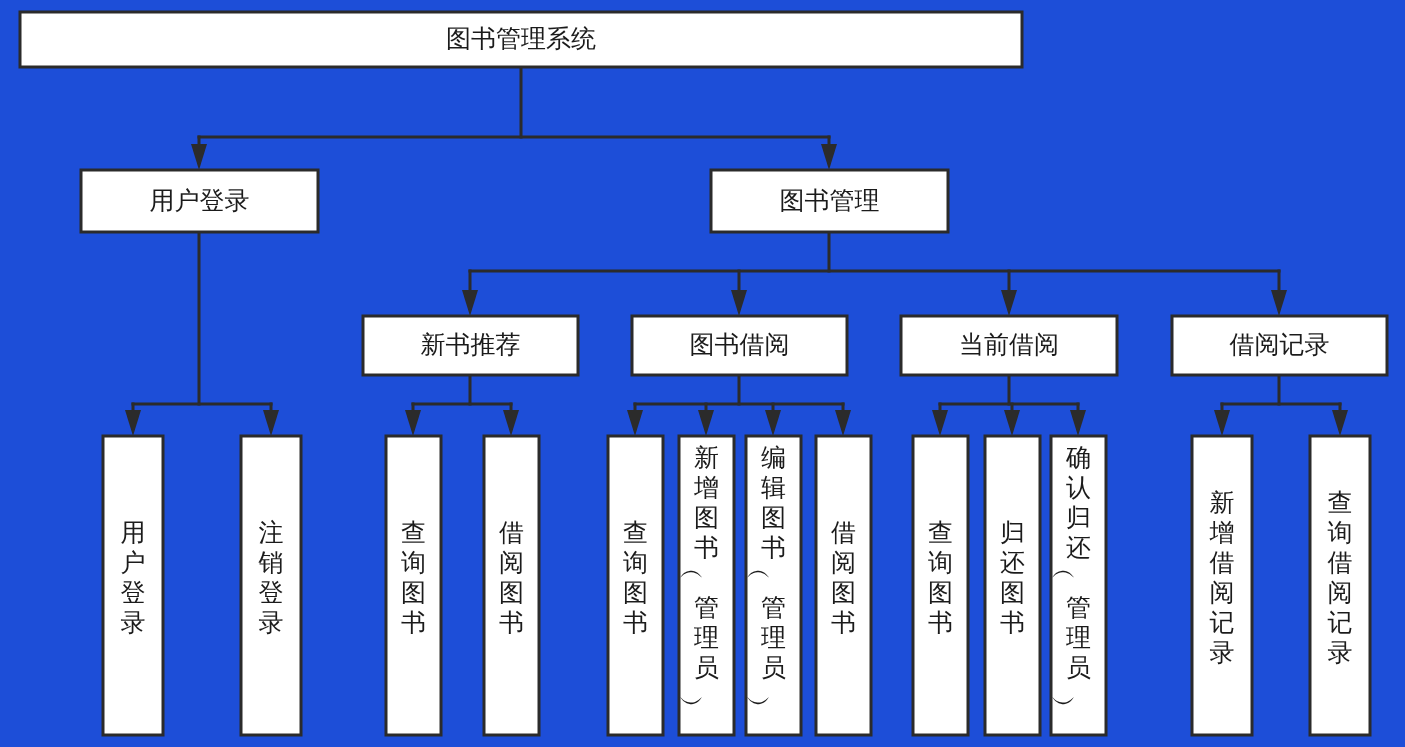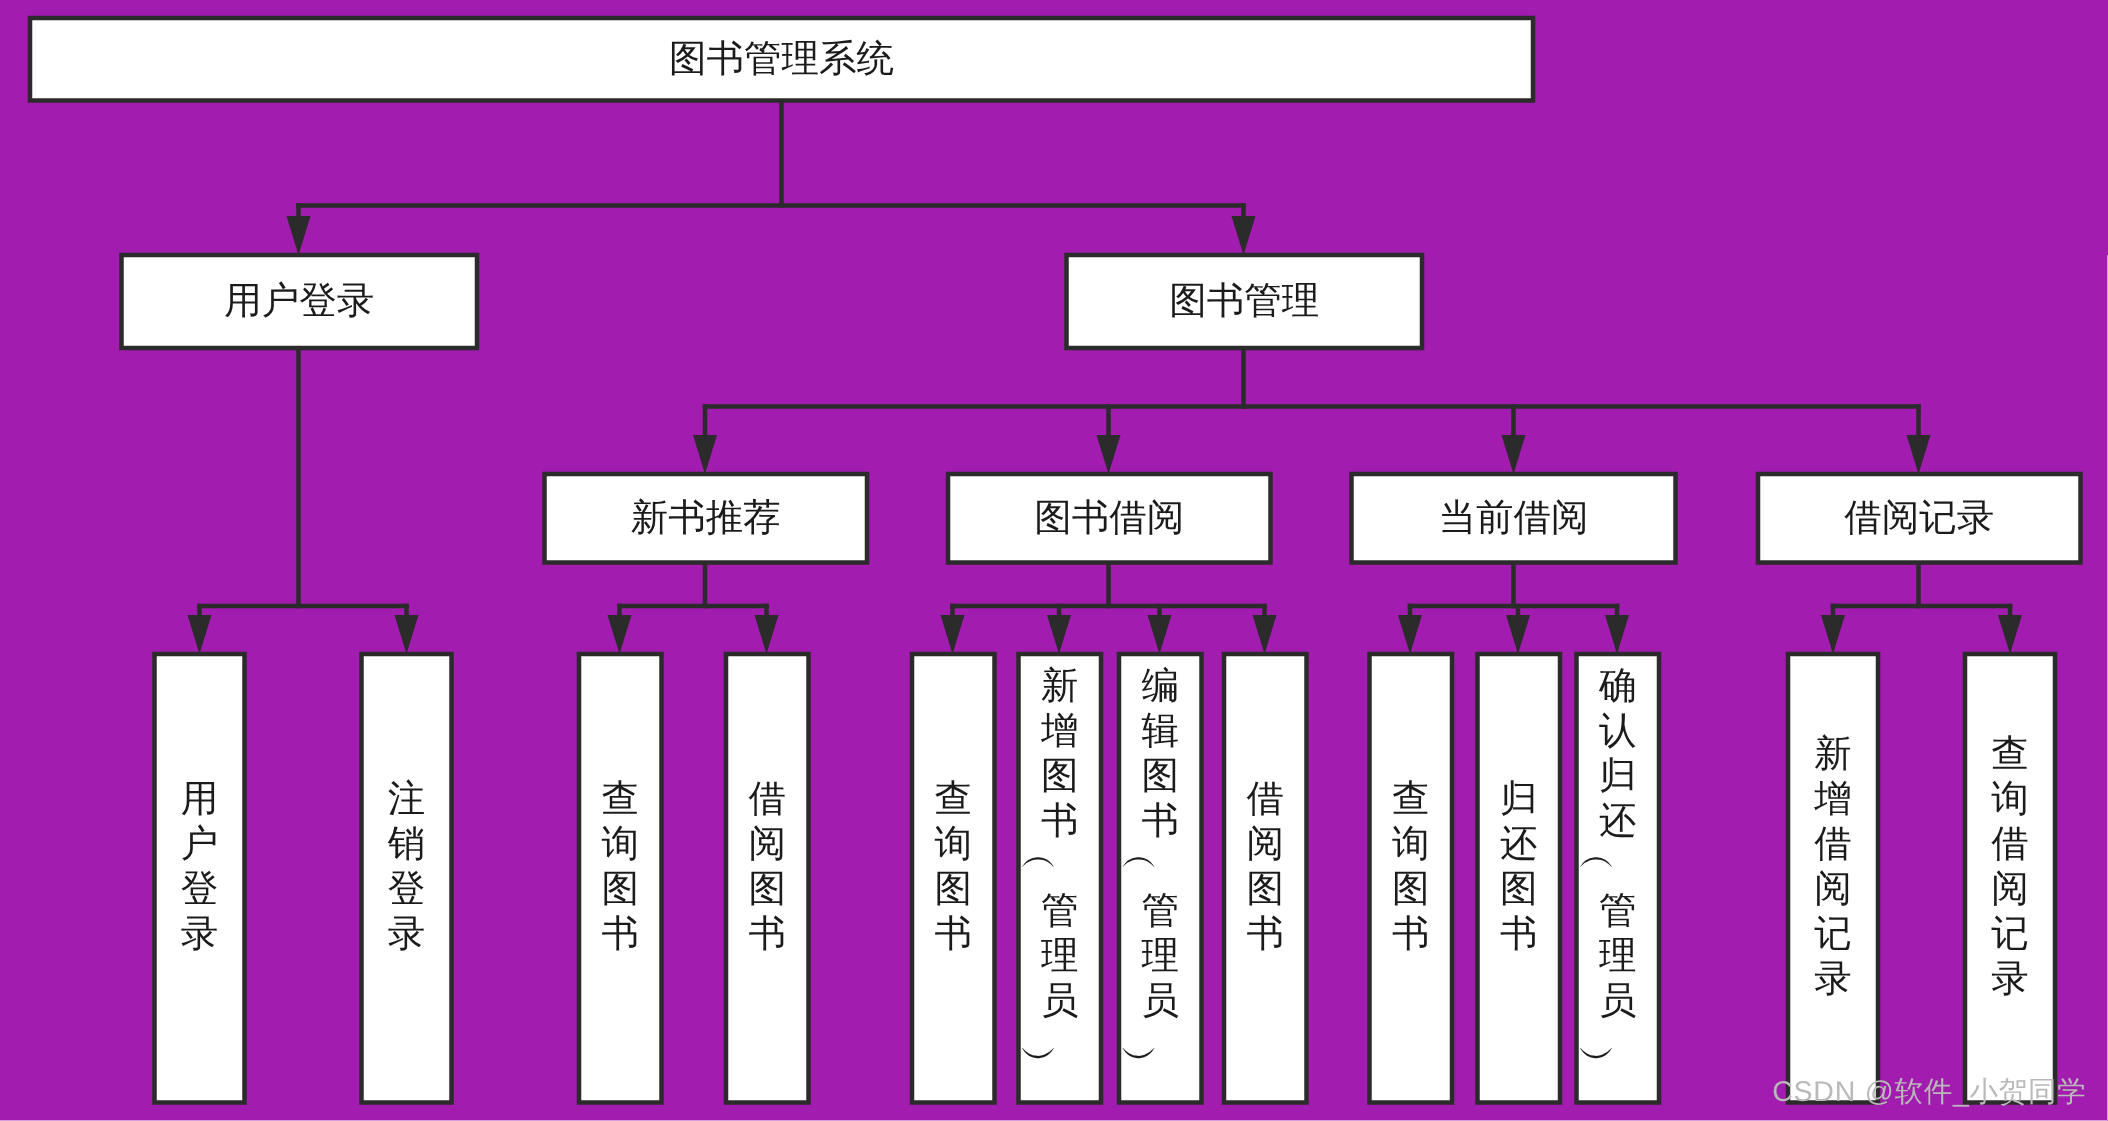--- a/index.html
+++ b/index.html
@@ -4,21 +4,21 @@
 <style>
   html, body {
     margin: 0;
     padding: 0;
     background: #ffffff;
   }
   #page {
     position: relative;
     width: 1405px;
     height: 747px;
-    background: #a21caf;
+    background: #1d4ed8;
     overflow: hidden;
     font-family: "Liberation Sans", "DejaVu Sans", sans-serif;
   }
   svg#tree {
     position: absolute;
     left: 0; top: 0;
     width: 1405px;
     height: 747px;
   }
   .node-rect {
@@ -211,14 +211,13 @@
         <g>
           <rect class="node-rect" x="1192" y="436" width="60" height="299"></rect>
           <text class="node-label-v" x="1222" y="510.5"><tspan x="1222" dy="0">新</tspan><tspan x="1222" dy="30">增</tspan><tspan x="1222" dy="30">借</tspan><tspan x="1222" dy="30">阅</tspan><tspan x="1222" dy="30">记</tspan><tspan x="1222" dy="30">录</tspan></text>
         </g>
         <g>
           <rect class="node-rect" x="1310" y="436" width="60" height="299"></rect>
           <text class="node-label-v" x="1340" y="510.5"><tspan x="1340" dy="0">查</tspan><tspan x="1340" dy="30">询</tspan><tspan x="1340" dy="30">借</tspan><tspan x="1340" dy="30">阅</tspan><tspan x="1340" dy="30">记</tspan><tspan x="1340" dy="30">录</tspan></text>
         </g>
       </g>
   </svg>
-  <div class="watermark">CSDN @软件_小贺同学</div>
 </div>
 
 </body></html>

